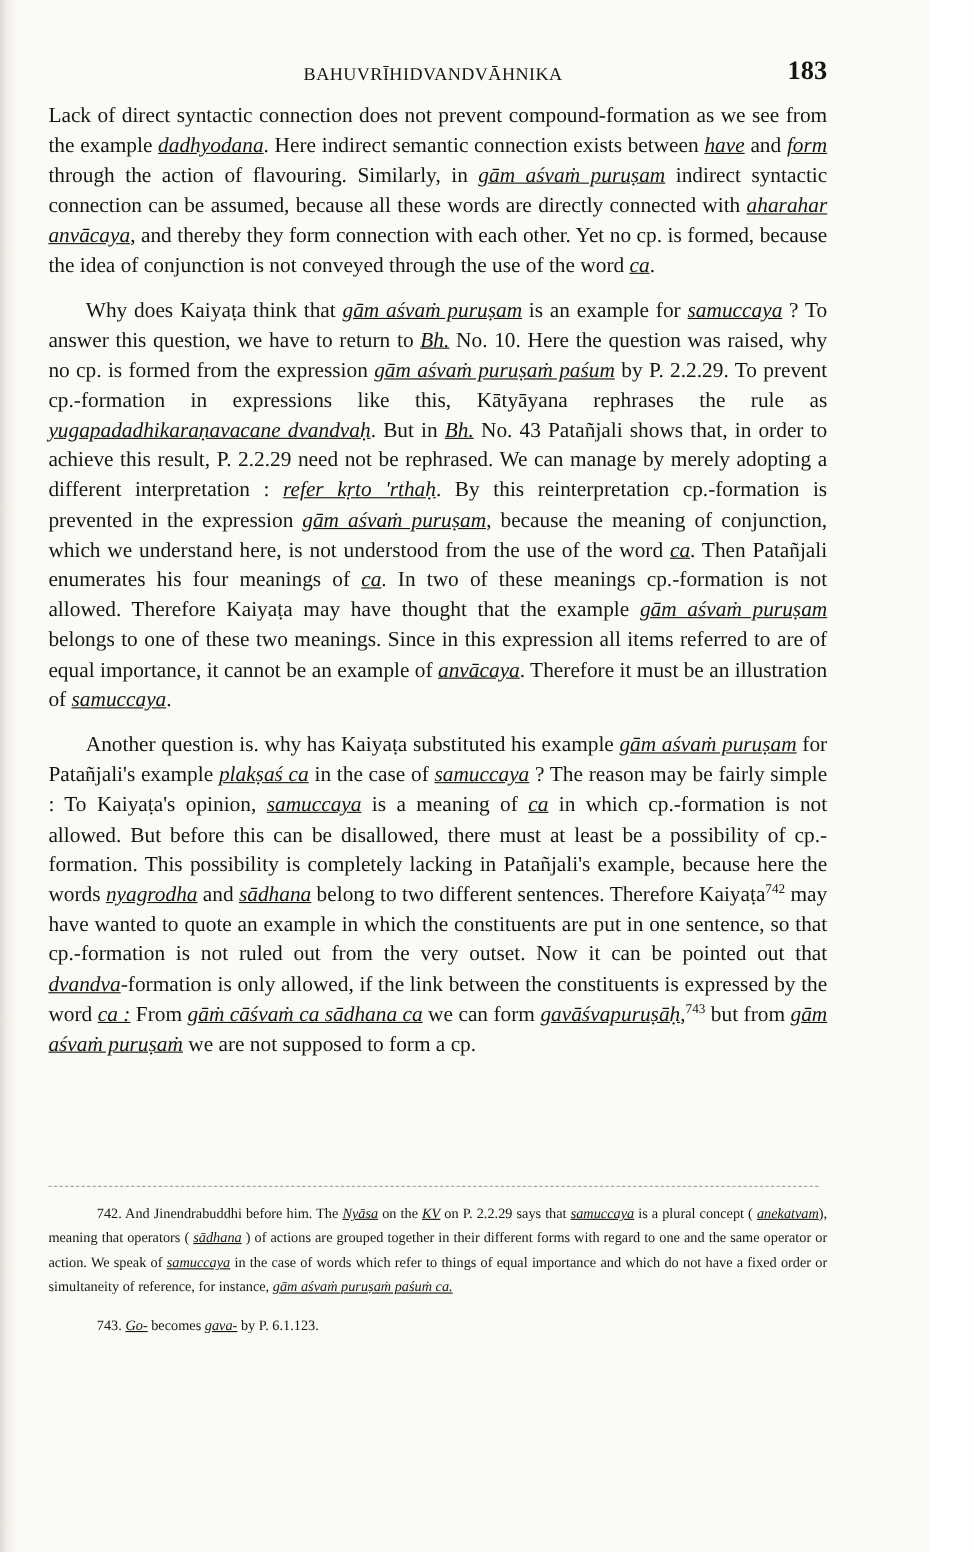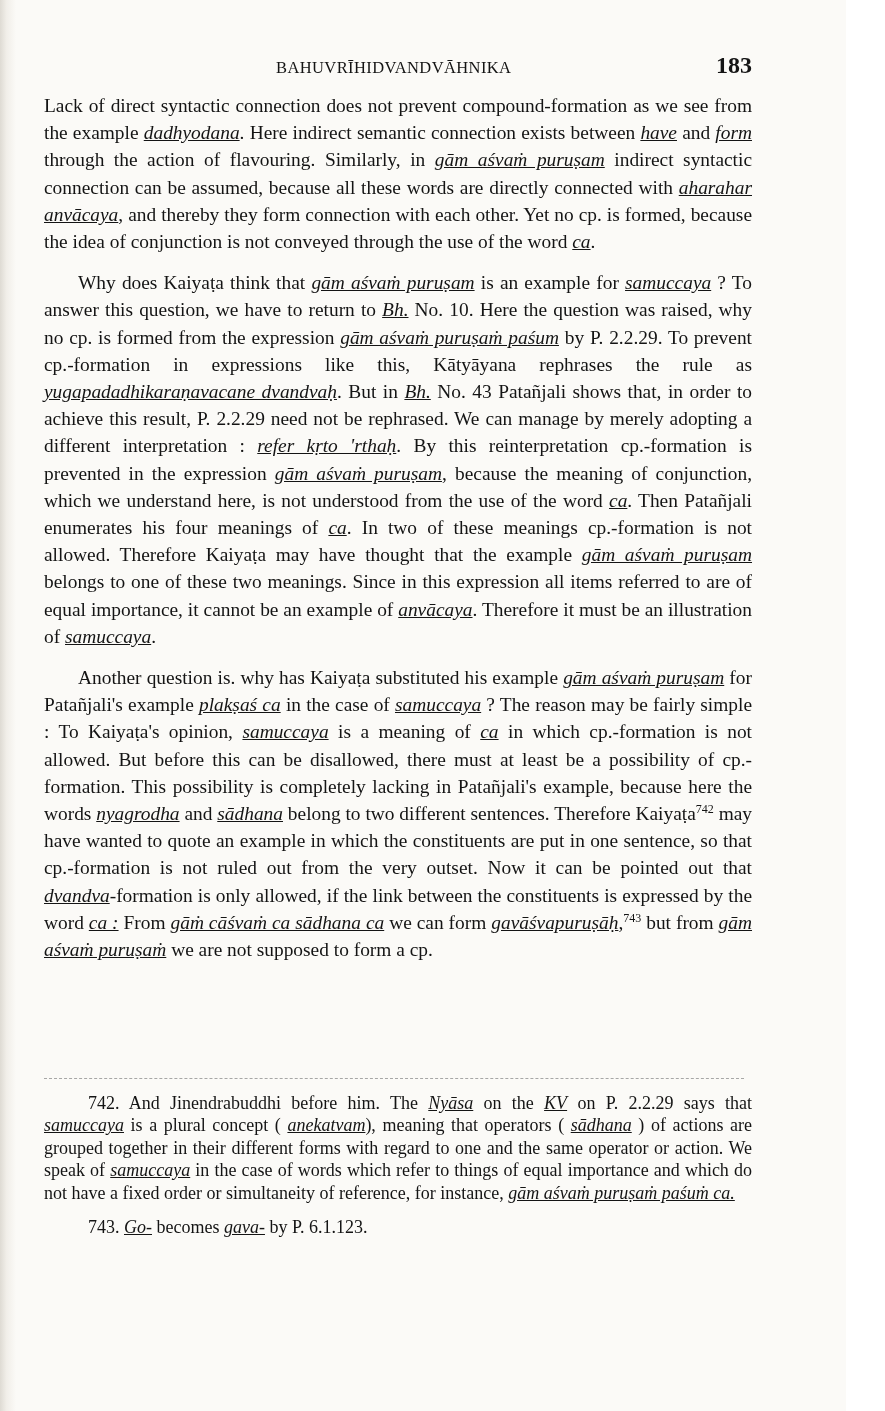--- a/index.html
+++ b/index.html
@@ -82,21 +82,21 @@
     opacity: .75;
   }
   .notes {
     position: absolute;
     left: 44px;
     top: 1092px;
     width: 708px;
   }
   p.note {
     margin: 0 0 12px 0;
-    font-size: 18px;
+    font-size: 13px;
     line-height: 22.4px;
     text-align: justify;
   }
   p.note.first { text-indent: 44px; }
   p.note.second { text-indent: 44px; }
 </style>
 </head>
 <body>
 
 <div class="page">

